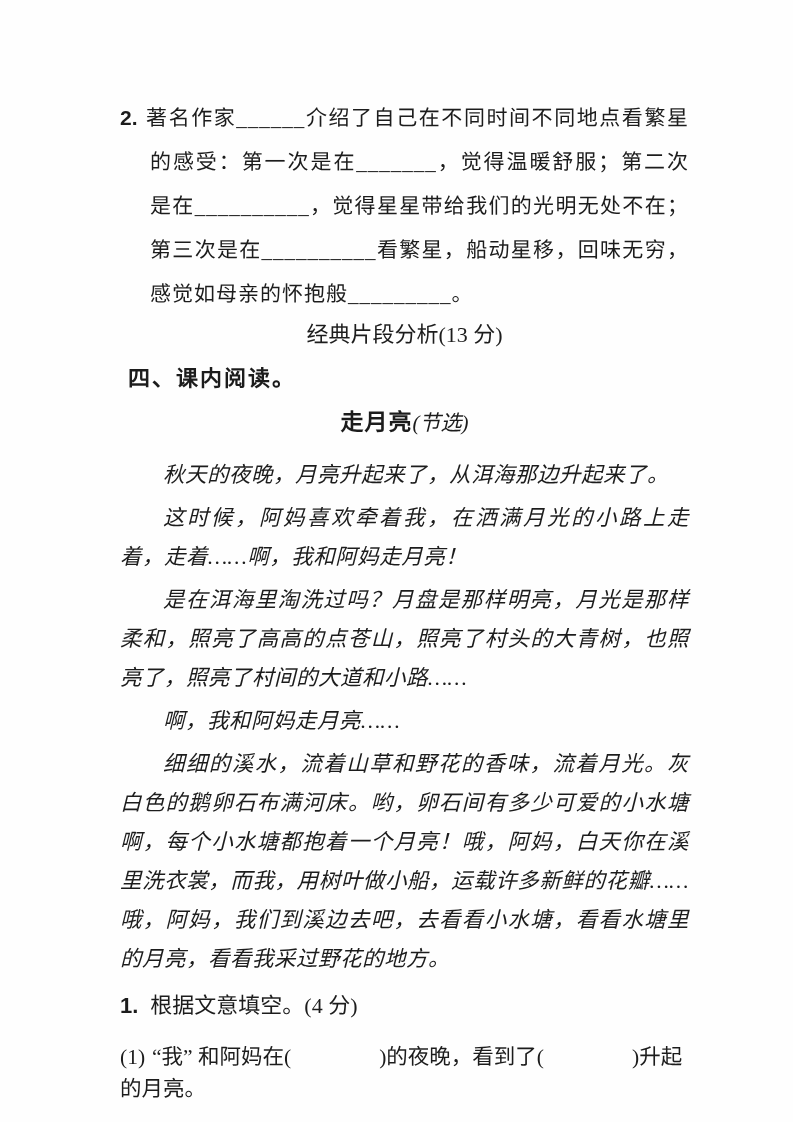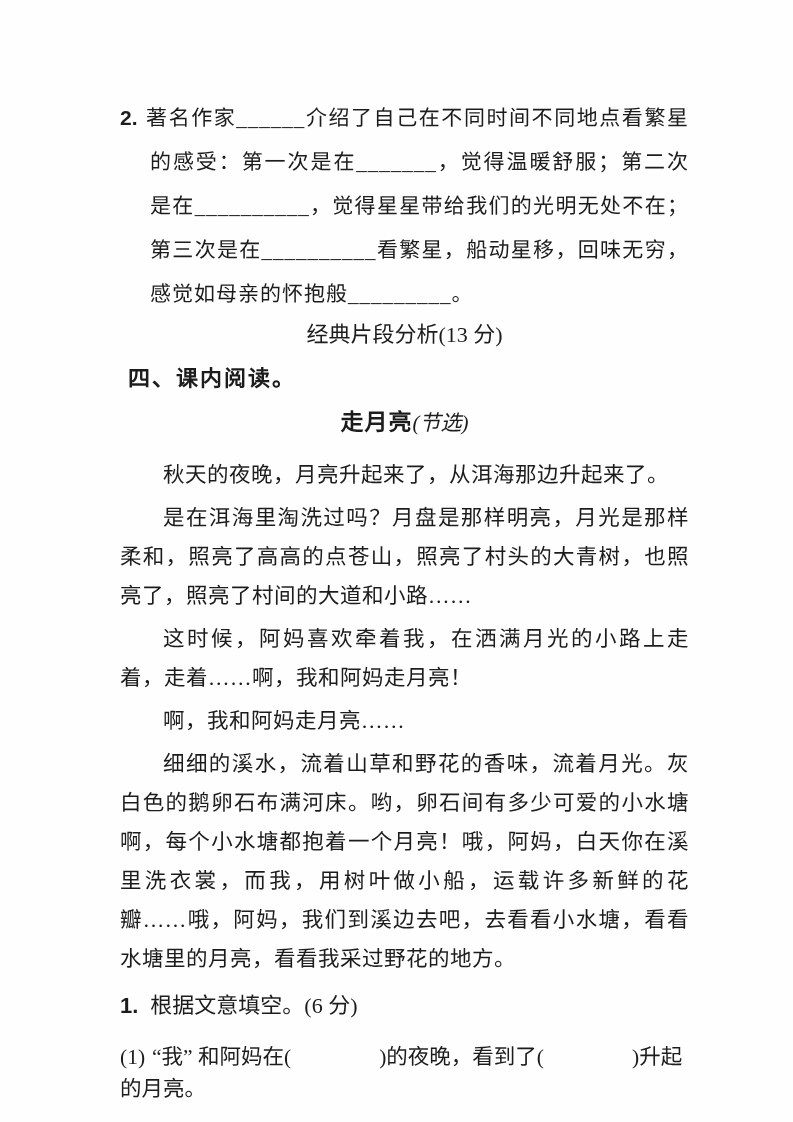--- a/index.html
+++ b/index.html
@@ -72,20 +72,21 @@
     font-style: italic;
   }
   
   .passage {
     margin-top: 9px;
   }
   .passage p {
     margin: 4px 0;
     font-size: 21.5px;
     line-height: 39px;
+    font-style: italic;
     text-align: justify;
     text-indent: 2em;
     letter-spacing: 0.5px;
   }
   
   .q1head {
     margin-top: 12px;
     font-size: 22px;
     line-height: 30px;
   }
@@ -116,27 +117,27 @@
   <div class="banner">经典片段分析(13 分)</div>
 
   <div class="sec4">四、课内阅读。</div>
 
   <div class="ptitle">
     <span class="ptitle-main">走月亮</span><span class="ptitle-suffix">(节选)</span>
   </div>
 
   <div class="passage">
     <p>秋天的夜晚，月亮升起来了，从洱海那边升起来了。</p>
+    <p>这时候，阿妈喜欢牵着我，在洒满月光的小路上走着，走着……啊，我和阿妈走月亮！</p>
     <p>是在洱海里淘洗过吗？月盘是那样明亮，月光是那样柔和，照亮了高高的点苍山，照亮了村头的大青树，也照亮了，照亮了村间的大道和小路……</p>
-    <p>这时候，阿妈喜欢牵着我，在洒满月光的小路上走着，走着……啊，我和阿妈走月亮！</p>
     <p>啊，我和阿妈走月亮……</p>
     <p>细细的溪水，流着山草和野花的香味，流着月光。灰白色的鹅卵石布满河床。哟，卵石间有多少可爱的小水塘啊，每个小水塘都抱着一个月亮！哦，阿妈，白天你在溪里洗衣裳，而我，用树叶做小船，运载许多新鲜的花瓣……哦，阿妈，我们到溪边去吧，去看看小水塘，看看水塘里的月亮，看看我采过野花的地方。</p>
   </div>
 
   <div class="q1head">
-    <span class="qnum">1.</span><span>根据文意填空。(6 分)</span>
+    <span class="qnum">1.</span><span>根据文意填空。(4 分)</span>
   </div>
 
   <div class="q1sub">
     <span class="subnum">(1)</span><span>“我” 和阿妈在(</span><span class="paren-gap"></span><span>)的夜晚，看到了(</span><span class="paren-gap"></span><span>)升起的月亮。</span>
   </div>
 
 </div>
 
 </body></html>

